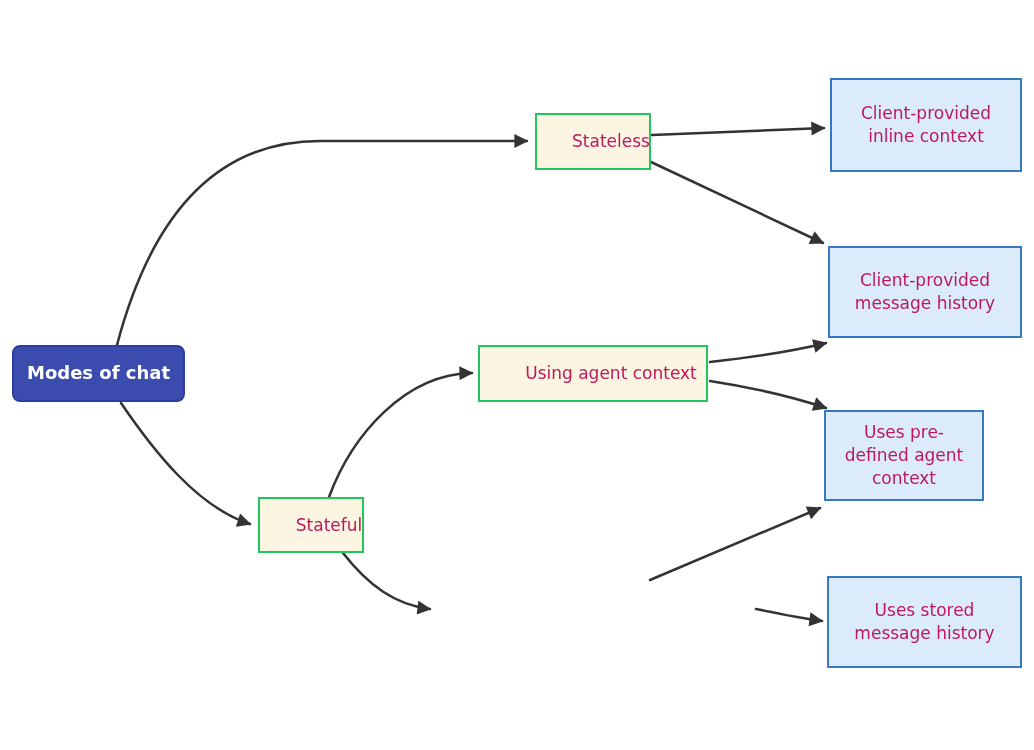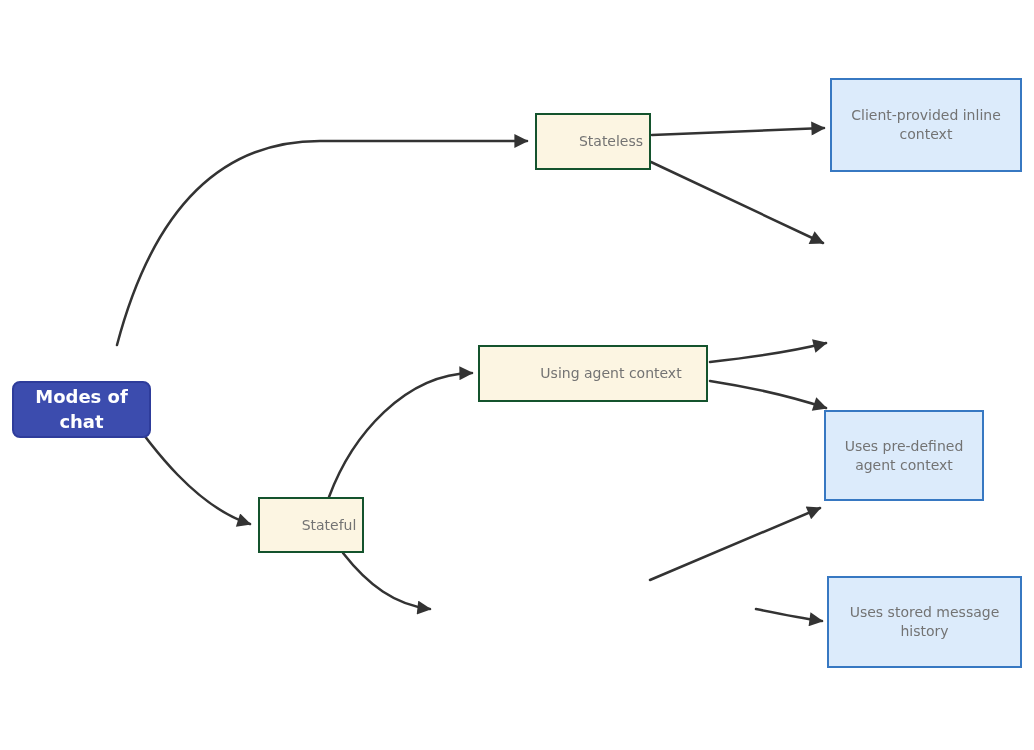--- a/index.html
+++ b/index.html
@@ -28,44 +28,44 @@
     stroke-width: 2.5px;
     stroke-linecap: round;
   }
   .node {
     position: absolute;
     box-sizing: border-box;
     display: flex;
     align-items: center;
     justify-content: center;
     text-align: center;
-    color: #737373;
-    font-size: 14px;
+    color: #be185d;
+    font-size: 17px;
     line-height: 1.35;
     padding: 4px 8px;
   }
   .node.decision {
     background: #fcf5e2;
-    border: 2px solid #14532d;
+    border: 2px solid #22c55e;
     padding-left: 44px;
   }
   .node.outcome {
     background: #dcebfb;
     border: 2px solid #3778c2;
   }
   .node.root {
     background: #3c4cae;
     border: 2px solid #2e3c9b;
     border-radius: 8px;
     color: #ffffff;
     font-weight: bold;
     font-size: 18px;
   }
   
-  #node-root            { left: 12px;  top: 345px; width: 139px; height: 57px; margin-top: 36px; }
+  #node-root            { left: 12px;  top: 345px; width: 173px; height: 57px; }
   #node-stateless       { left: 535px; top: 113px; width: 116px; height: 57px; }
   #node-stateful        { left: 258px; top: 497px; width: 106px; height: 56px; }
   #node-agent-context   { left: 478px; top: 345px; width: 230px; height: 57px; }
   #node-conversation    { left: 437px; top: 580px; width: 318px; height: 55px; }
   #node-inline-context  { left: 830px; top: 78px;  width: 192px; height: 94px; }
   #node-message-history { left: 828px; top: 246px; width: 194px; height: 92px; }
   #node-predefined      { left: 824px; top: 410px; width: 160px; height: 91px; }
   #node-stored          { left: 827px; top: 576px; width: 195px; height: 92px; }
 </style>
 </head>
@@ -95,18 +95,19 @@
 
   <div id="node-stateless" class="node decision">Stateless</div>
 
   <div id="node-stateful" class="node decision">Stateful</div>
 
   <div id="node-agent-context" class="node decision">Using agent context</div>
 
 
   <div id="node-inline-context" class="node outcome">Client-provided inline context</div>
 
+  <div id="node-message-history" class="node outcome">Client-provided message history</div>
 
   <div id="node-predefined" class="node outcome">Uses pre-defined agent context</div>
 
   <div id="node-stored" class="node outcome">Uses stored message history</div>
 
 </div>
 
 </body></html>

